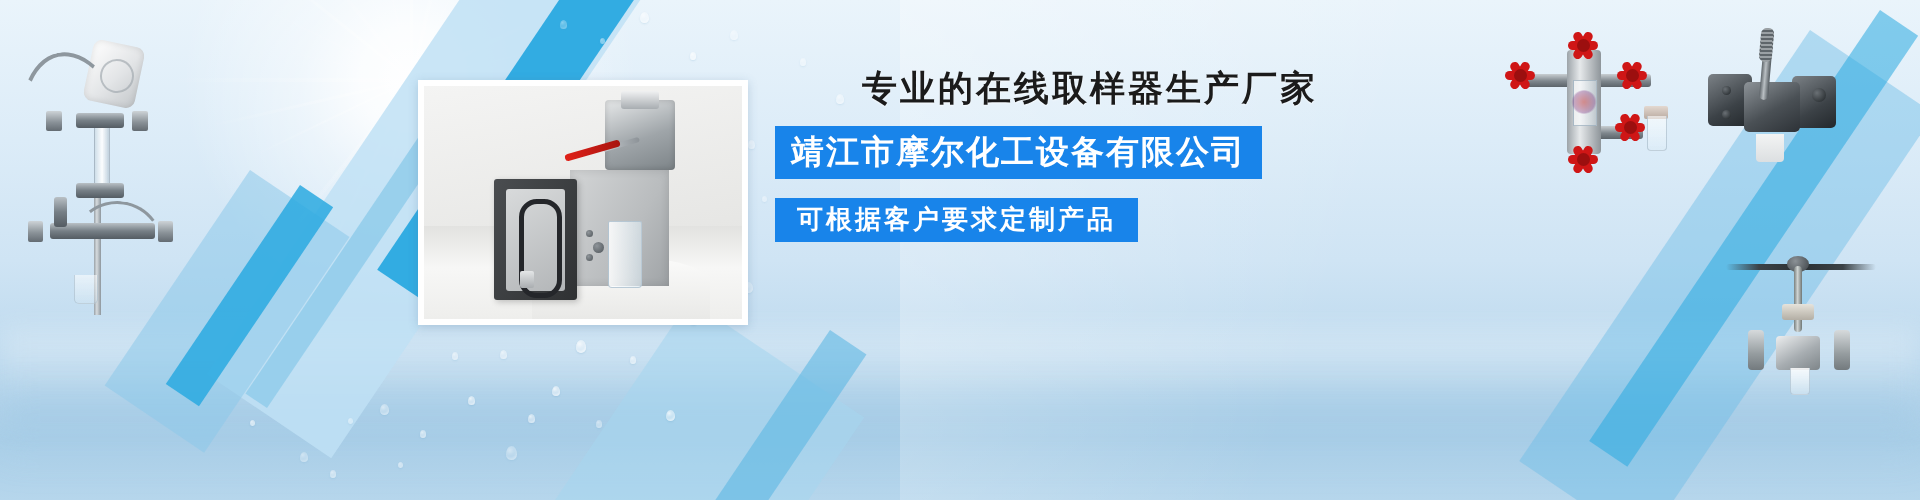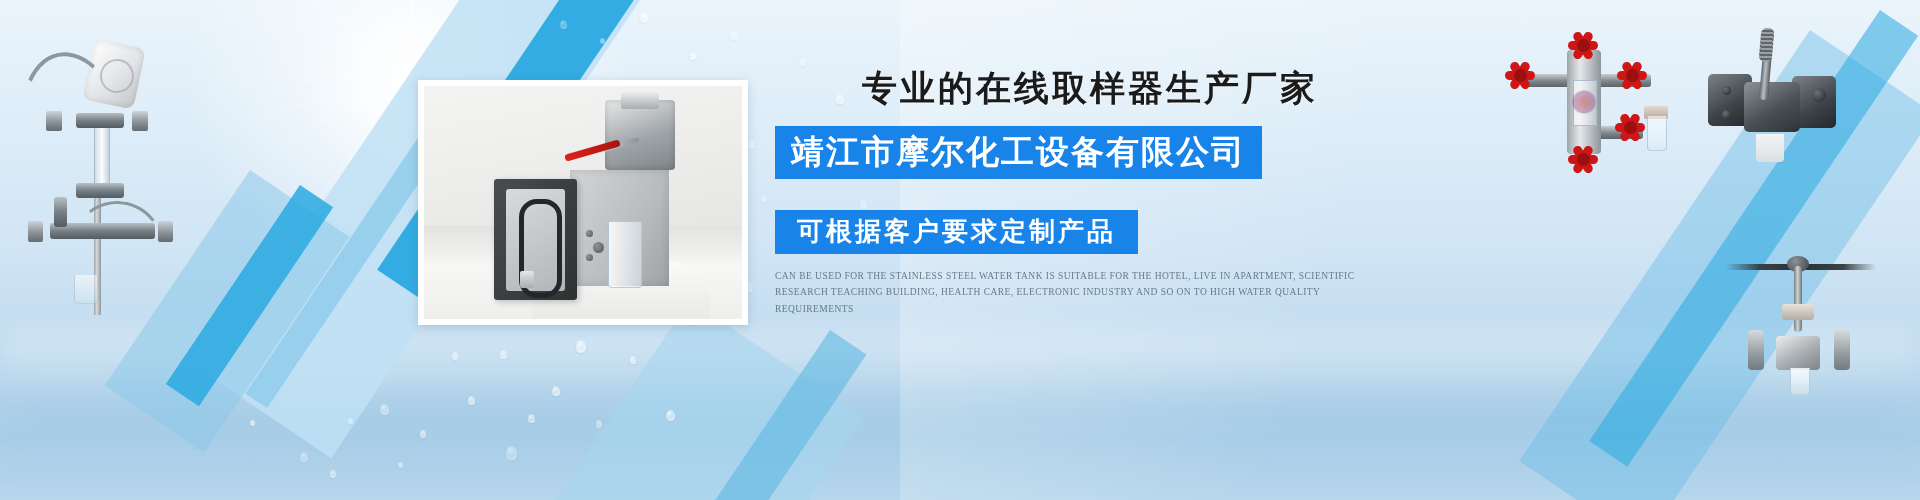--- a/index.html
+++ b/index.html
@@ -176,21 +176,21 @@
   .headline{
     display:inline-block;margin-top:17px;background:#1884ea;color:#ffffff;
     font-size:33px;font-weight:bold;letter-spacing:2px;line-height:1;
     padding:9px 16px 11px 16px;white-space:nowrap;
   }
   .subline{
     margin-top:16px;font-size:25px;color:#17181a;letter-spacing:1px;
     white-space:nowrap;text-shadow:0 1px 2px rgba(255,255,255,.65);
   }
   .tagline{
-    display:inline-block;margin-top:31px;background:#1884ea;color:#ffffff;
+    display:inline-block;margin-top:19px;background:#1884ea;color:#ffffff;
     font-size:26px;font-weight:bold;letter-spacing:3px;line-height:1;
     padding:8px 22px 10px 22px;white-space:nowrap;
   }
   .eng{
     margin-top:14px;width:610px;font-family:"Liberation Serif","DejaVu Serif",serif;
     font-size:9.5px;line-height:1.75;letter-spacing:.45px;
     color:#6a7a88;text-transform:uppercase;
   }
 
   
@@ -400,17 +400,16 @@
   </div>
 
   <div class="textcol">
     <div class="company">专业的在线取样器生产厂家</div>
     <div style="text-align:left">
       <span class="headline">靖江市摩尔化工设备有限公司</span>
     </div>
     <div style="text-align:left">
       <span class="tagline">可根据客户要求定制产品</span>
     </div>
-    <div class="eng">CAN BE USED FOR THE STAINLESS STEEL WATER TANK IS SUITABLE FOR THE HOTEL, LIVE IN APARTMENT, SCIENTIFIC RESEARCH TEACHING BUILDING, HEALTH CARE, ELECTRONIC INDUSTRY AND SO ON TO HIGH WATER QUALITY REQUIREMENTS</div>
   </div>
 
 
 </div>
 
 </body></html>

